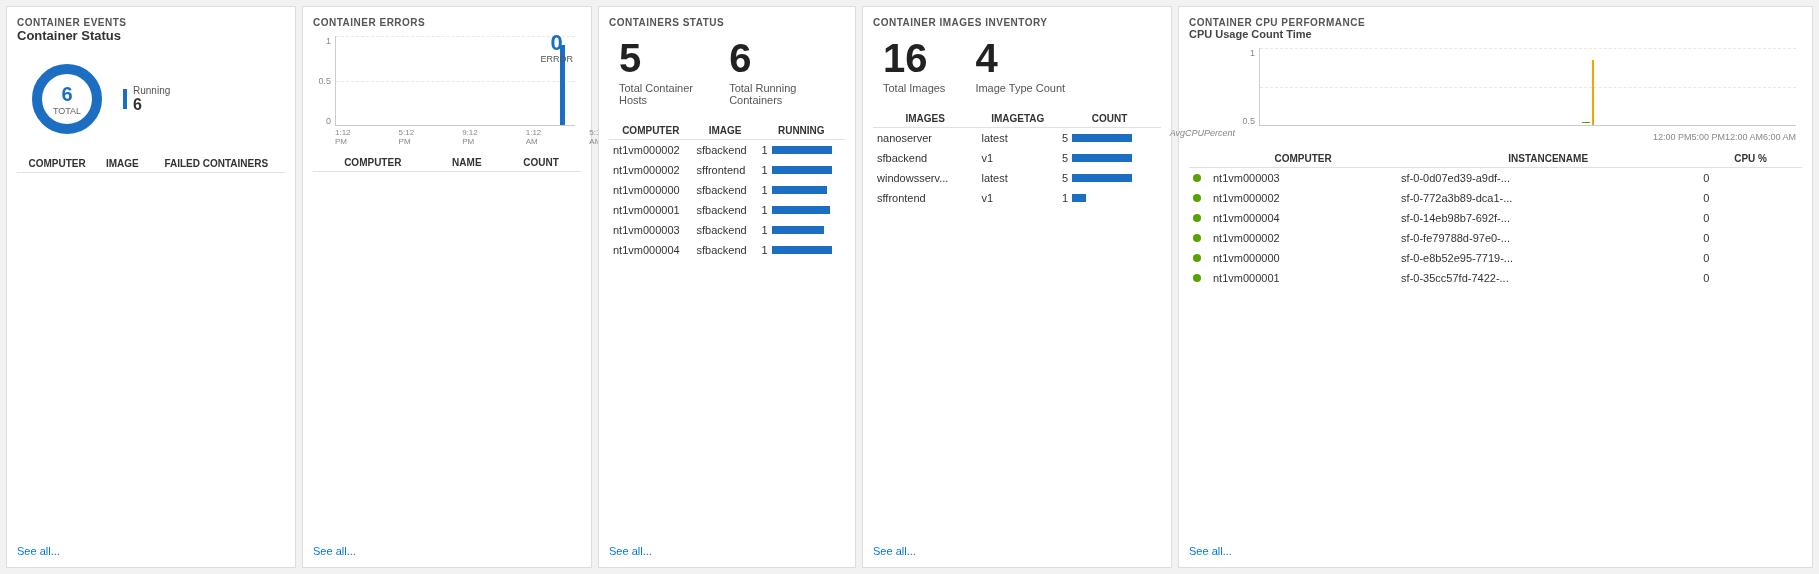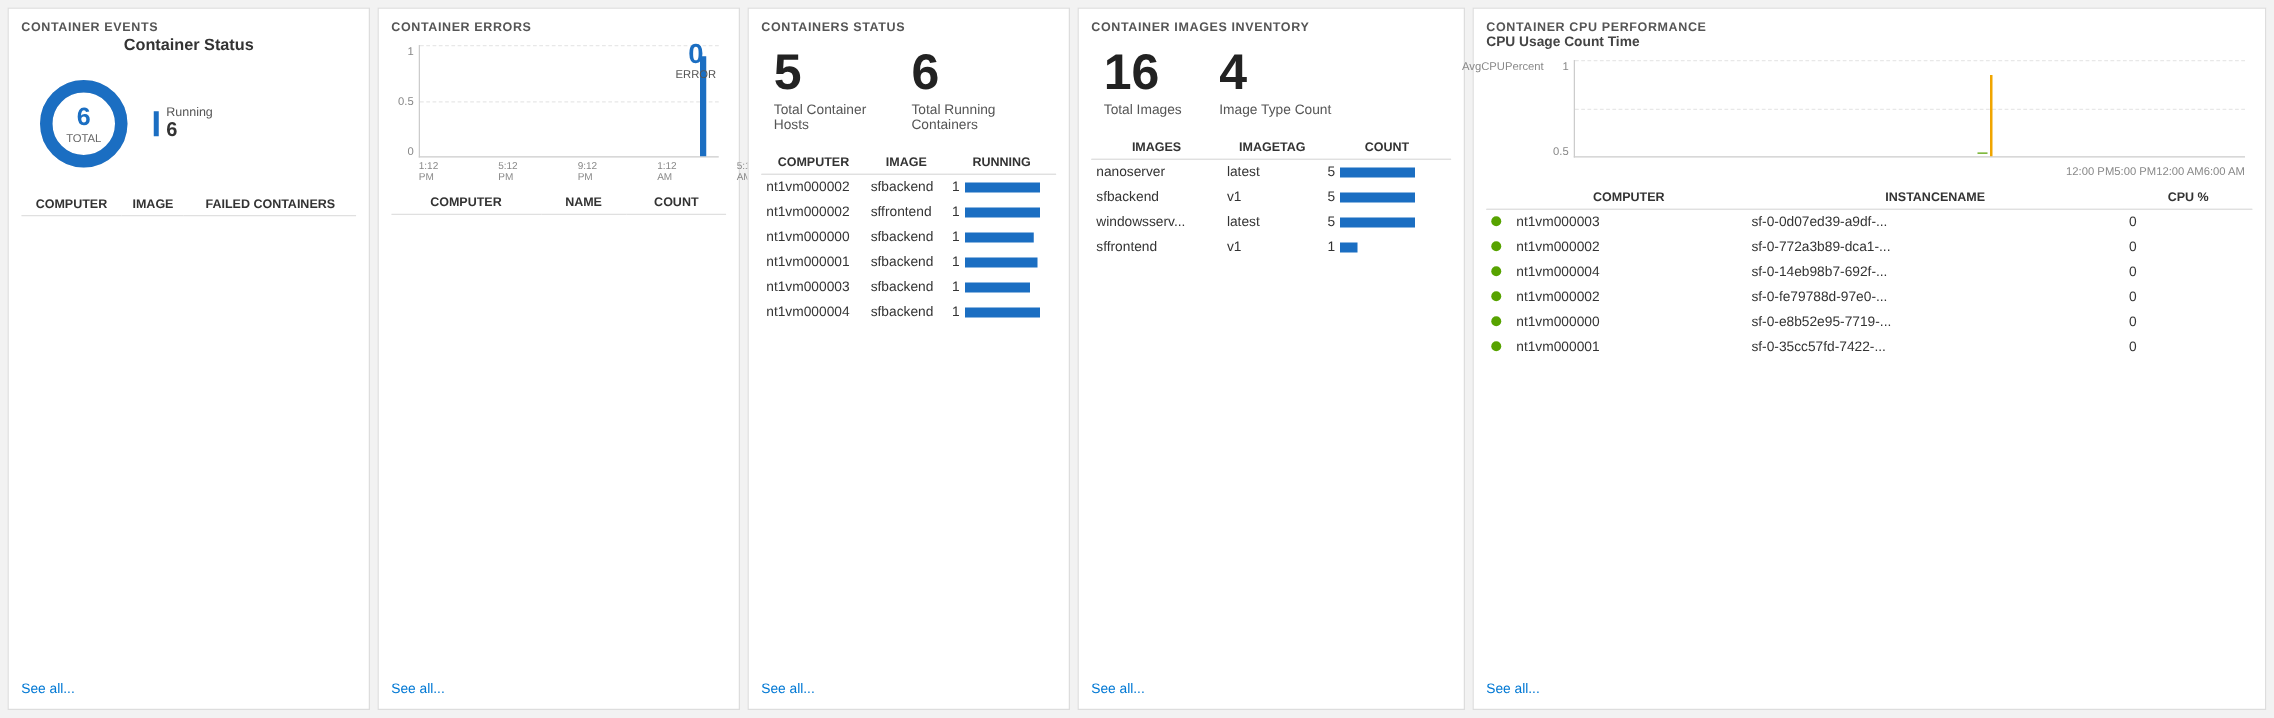--- a/index.html
+++ b/index.html
@@ -173,21 +173,21 @@
       flex-shrink: 0;
     }
   </style>
 </head>
 <body>
 
 <div class="dashboard">
 
   <div class="panel panel-events">
     <div class="panel-title">CONTAINER EVENTS</div>
-    <div style="font-size:13px; font-weight:600; color:#333; margin-bottom:6px;text-align:center;">Container Status</div>
+    <div style="font-size:13px; font-weight:600; color:#333; margin-bottom:6px;">Container Status</div>
     <div class="donut-section">
       <div class="donut-wrap">
         <svg viewBox="0 0 80 80">
 
           <circle cx="40" cy="40" r="30" fill="none" stroke="#e0e0e0" stroke-width="10"></circle>
 
           <circle cx="40" cy="40" r="30" fill="none" stroke="#1b6ec2" stroke-width="10" stroke-dasharray="188.4 0" stroke-dashoffset="0" transform="rotate(-90 40 40)"></circle>
         </svg>
         <div class="donut-center">
           <div class="donut-num">6</div>
@@ -419,21 +419,21 @@
     </div>
     <a class="see-all">See all...</a>
   </div>
 
   <div class="panel panel-cpu">
     <div class="panel-title">CONTAINER CPU PERFORMANCE</div>
     <div class="cpu-chart-title">CPU Usage Count Time</div>
 
     <div style="position:relative; height:100px; margin-bottom:4px;">
 
-      <div style="position:absolute; left:0; top:4px; bottom:6px; width:50px; display:flex; flex-direction:column; justify-content:flex-start; align-items:flex-end; font-size:9px; color:#888; padding-right:4px;">
+      <div style="position:absolute; left:0; top:4px; bottom:6px; width:50px; display:flex; flex-direction:column; justify-content:flex-end; align-items:flex-end; font-size:9px; color:#888; padding-right:4px;font-style:italic;">
         <span>AvgCPUPercent</span>
       </div>
 
       <div style="position:absolute; left:50px; top:4px; bottom:18px; width:18px; display:flex; flex-direction:column; justify-content:space-between; align-items:flex-end; font-size:9px; color:#888; padding-right:2px;">
         <span>1</span>
         <span>0.5</span>
       </div>
 
       <div style="position:absolute; left:70px; right:6px; top:4px; bottom:18px; border-left:1px solid #ccc; border-bottom:1px solid #ccc;">
 

